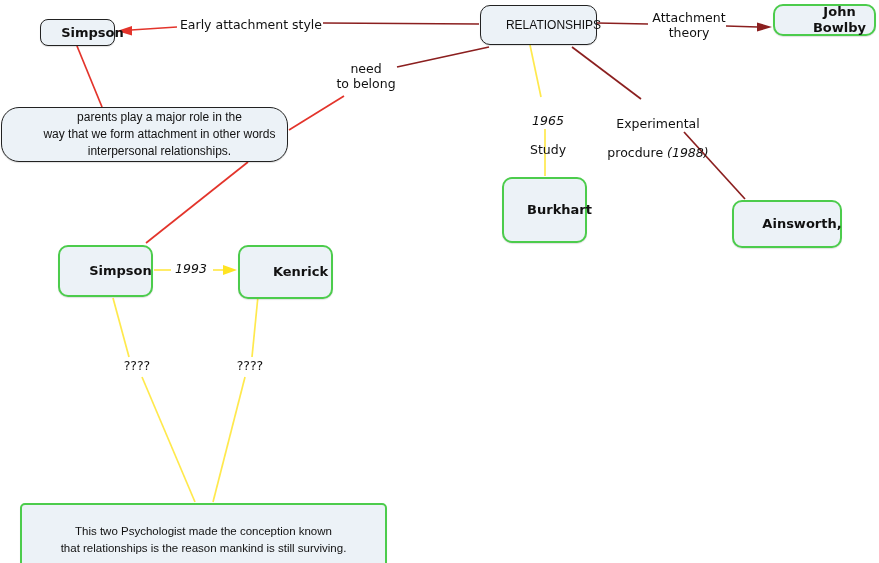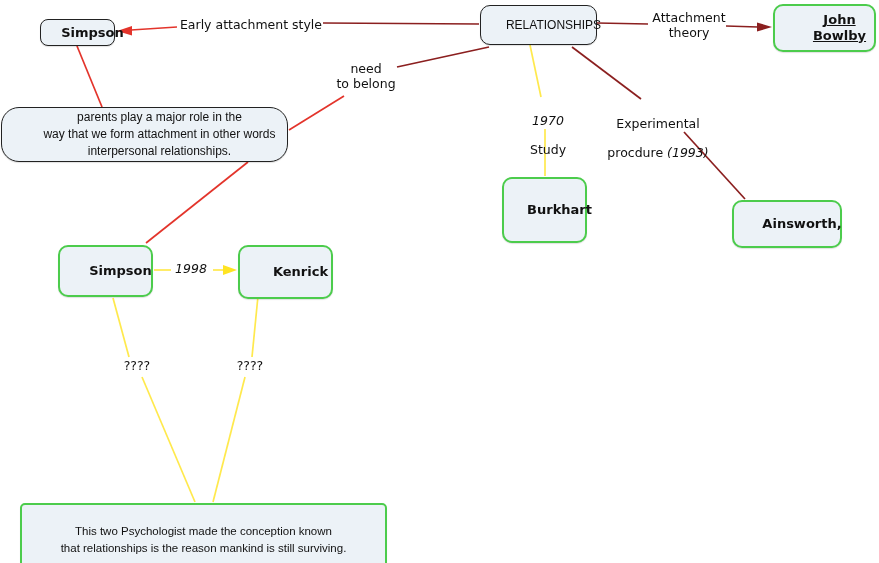--- a/index.html
+++ b/index.html
@@ -56,21 +56,21 @@
     font-size: 12.5px;
     line-height: 1.18;
     white-space: pre-line;
     font-family: "DejaVu Sans","Liberation Sans",sans-serif;
   }
   .it { font-style: italic; }
 
   
   #n-simpson-top    { left: 40px;  top: 19px;  width: 75px;  height: 27px; border-radius: 8px; }
   #n-relationships  { left: 480px; top: 5px;   width: 117px; height: 40px; border-radius: 10px; }
-  #n-john-bowlby    { left: 773px; top: 4px;   width: 103px; height: 48px; text-decoration: underline; }
+  #n-john-bowlby    { left: 773px; top: 4px;   width: 103px; height: 32px; }
   #n-parents        { left: 1px;   top: 107px; width: 287px; height: 55px; border-radius: 18px; }
   #n-simpson-bottom { left: 58px;  top: 245px; width: 95px;  height: 52px; }
   #n-kenrick        { left: 238px; top: 245px; width: 95px;  height: 54px; }
   #n-burkhart       { left: 502px; top: 177px; width: 85px;  height: 66px; }
   #n-ainsworth      { left: 732px; top: 200px; width: 110px; height: 48px; }
   #n-conclusion     { left: 20px;  top: 503px; width: 367px; height: 73px; border-radius: 5px; padding: 4px 3px; }
 
   
   #l-early       { left: 178px; top: 18px;  width: 146px; }
   #l-attachment  { left: 643px; top: 11px;  width: 92px;  }
@@ -154,28 +154,28 @@
 
   <div class="linklabel" id="l-early"><span>Early attachment style</span></div>
 
   <div class="linklabel" id="l-attachment"><span>Attachment
 theory</span></div>
 
   <div class="linklabel" id="l-need"><span>need
 to belong</span></div>
 
   <div class="linklabel" id="l-1973">
-    <div class="it">1970</div>
+    <div class="it">1965</div>
     <div>Study</div>
   </div>
 
   <div class="linklabel" id="l-experiment">
     <div>Experimental</div>
-    <div><span>procdure </span><span class="it">(1993)</span></div>
+    <div><span>procdure </span><span class="it">(1988)</span></div>
   </div>
 
-  <div class="linklabel it" id="l-1998"><span>1998</span></div>
+  <div class="linklabel it" id="l-1998"><span>1993</span></div>
 
   <div class="linklabel" id="l-q-left"><span>????</span></div>
 
   <div class="linklabel" id="l-q-right"><span>????</span></div>
 
 </div>
 
 </body></html>

